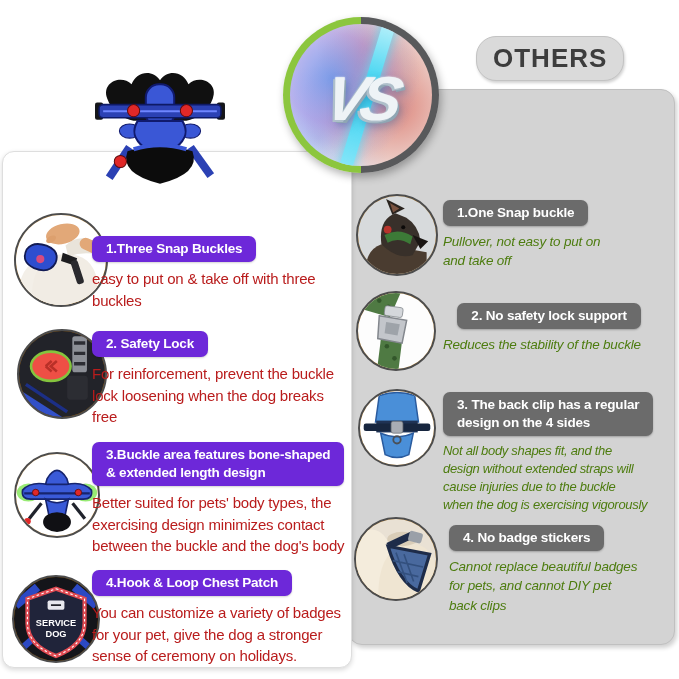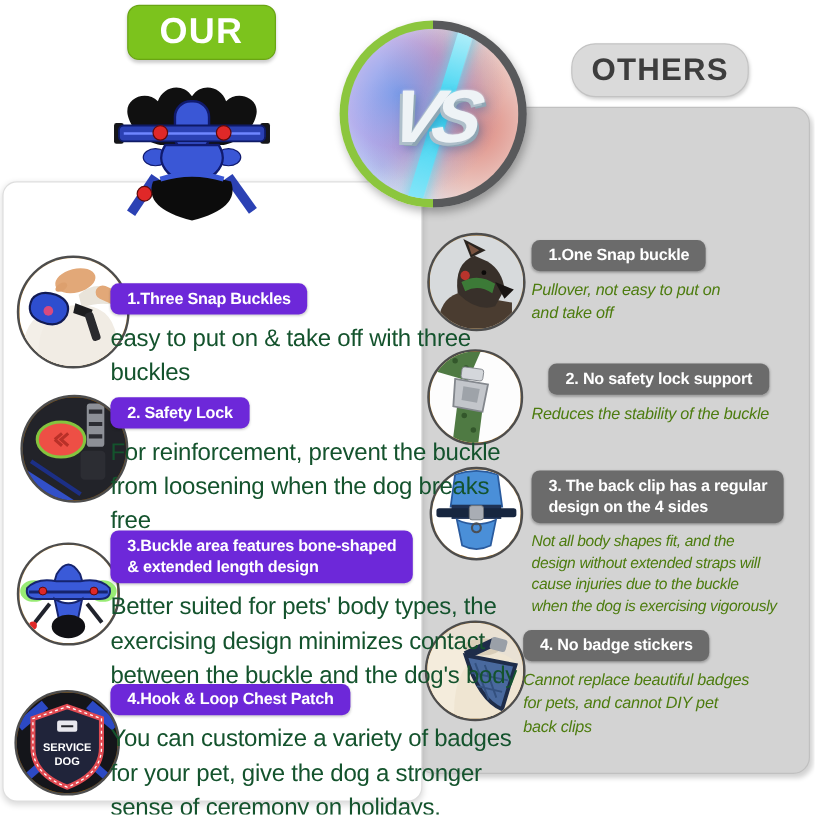--- a/index.html
+++ b/index.html
@@ -38,35 +38,34 @@
            text-shadow:-2px 2px 0 #aebfca,2px 3px 0 #8fa6b4,3px 5px 9px rgba(50,100,150,.55),0 0 2px #fff;}
   
   .circle{position:absolute;border-radius:50%;overflow:hidden;border:2px solid #4d4d4d;
           background:#a16207;box-sizing:border-box;z-index:5;}
   .circle svg{display:block;width:100%;height:100%;}
   .txt{position:absolute;z-index:6;}
   .pill{display:inline-block;white-space:pre-line;font-weight:bold;font-size:13.5px;
         letter-spacing:-.2px;line-height:1.35;color:#ffffff;padding:4px 14px;border-radius:7px;}
   .pill.green{background:#6d28d9;box-shadow:0 1px 2px rgba(0,0,0,.18);}
   .pill.gray{background:#6b6b6b;box-shadow:0 1px 2px rgba(0,0,0,.25);}
-  .bodytxt{margin:6px 0 0 0;white-space:pre-line;font-size:20px;letter-spacing:-.2px;
-           line-height:1.42;color:#14532d;}
+  .bodytxt{margin:6px 0 0 0;white-space:pre-line;font-size:15px;letter-spacing:-.2px;
+           line-height:1.42;color:#b91c1c;}
   .bodytxt.o{color:#4d7c0f;font-size:13.5px;font-style:italic;}
   .bodytxt.o.sm{font-size:13px;letter-spacing:-.3px;line-height:1.38;}
   .harness-img{position:absolute;left:92px;top:64px;width:136px;height:132px;z-index:8;}
 </style>
 </head>
 <body>
 
 <div class="canvas">
 
   <div class="panel-others"></div>
   <div class="panel-our"></div>
 
-  <div class="our-badge">OUR</div>
   <div class="others-badge">OTHERS</div>
 
   <svg class="harness-img" viewBox="0 0 132 130">
     <path d="M14 34 C8 18 28 10 38 20 C42 8 58 4 66 16 C74 4 90 8 94 20 C104 10 124 18 118 34 C114 46 102 54 92 56 L40 56 C30 54 18 46 14 34 Z" fill="#101010"></path>
     <rect x="52" y="20" width="28" height="42" rx="13" fill="#3a57d6" stroke="#101a6e" stroke-width="2"></rect>
     <rect x="2" y="38" width="8" height="17" rx="2" fill="#15161a"></rect>
     <rect x="122" y="38" width="8" height="17" rx="2" fill="#15161a"></rect>
     <rect x="6" y="40" width="120" height="13" rx="4" fill="#2b41b4" stroke="#0e1a66" stroke-width="1.5"></rect>
     <line x1="10" y1="46.5" x2="122" y2="46.5" stroke="#6f86ff" stroke-width="2"></line>
     <circle cx="40" cy="46" r="6" fill="#e02828" stroke="#5f0a0a"></circle>
@@ -119,21 +118,21 @@
       <line x1="64" y1="26" x2="77" y2="26" stroke="#2c2d33" stroke-width="4"></line>
       <line x1="64" y1="38" x2="77" y2="38" stroke="#2c2d33" stroke-width="4"></line>
       <rect x="56" y="52" width="24" height="28" rx="4" fill="#2c2d33"></rect>
       <ellipse cx="37" cy="41" rx="23" ry="17" fill="#ee4f45" stroke="#84c43e" stroke-width="3"></ellipse>
       <path d="M31 41 l7 -6 M31 41 l7 6 M44 35 l-7 6 l7 6" stroke="#b93028" stroke-width="3" fill="none"></path>
     </svg>
   </div>
   <div class="txt" style="left:92px;top:331px;">
     <span class="pill green">2. Safety Lock</span>
     <p class="bodytxt">For reinforcement, prevent the buckle
-from loosening when the dog breaks
+lock loosening when the dog breaks
 free</p>
   </div>
 
   <div class="circle" style="left:14px;top:452px;width:86px;height:86px;">
     <svg viewBox="0 0 100 100">
       <rect width="100" height="100" fill="#ffffff"></rect>
       <ellipse cx="15" cy="47" rx="14" ry="11" fill="#86e85c" opacity="0.85"></ellipse>
       <ellipse cx="85" cy="47" rx="14" ry="11" fill="#86e85c" opacity="0.85"></ellipse>
       <path d="M38 30 q12 -20 24 0 l4 14 l-32 0 z" fill="#3a5ad8" stroke="#16246e" stroke-width="2"></path>
       <path d="M8 44 q10 -11 30 -7 l24 0 q20 -4 30 7 q2 11 -10 11 l-64 0 q-12 0 -10 -11 z" fill="#3a5ad8" stroke="#16246e" stroke-width="2"></path>
@@ -240,20 +239,20 @@
       <rect width="100" height="100" fill="#e9e1d4"></rect>
       <ellipse cx="20" cy="55" rx="26" ry="42" fill="#f4ecdc"></ellipse>
       <path d="M28 100 Q26 42 62 30 Q96 30 100 62 L100 100 Z" fill="#efe5d2"></path>
       <ellipse cx="58" cy="25" rx="19" ry="9" fill="#d9cdb8"></ellipse>
       <path d="M40 34 L70 20" stroke="#1e2c49" stroke-width="9"></path>
       <rect x="66" y="16" width="17" height="13" rx="3" fill="#9aa0a8" transform="rotate(15 74 22)"></rect>
       <path d="M40 34 L92 44 L78 90 Q54 80 40 34 Z" fill="#49699e" stroke="#1e2c49" stroke-width="4"></path>
       <path d="M50 42 L64 80 M60 44 L72 78 M46 52 L84 60 M52 66 L78 72" stroke="#33507e" stroke-width="2"></path>
     </svg>
   </div>
-  <div class="txt" style="left:436px;top:525px;">
+  <div class="txt" style="left:449px;top:525px;">
     <span class="pill gray">4. No badge stickers</span>
     <p class="bodytxt o">Cannot replace beautiful badges
 for pets, and cannot DIY pet
 back clips</p>
   </div>
 
 </div>
 
 </body></html>

